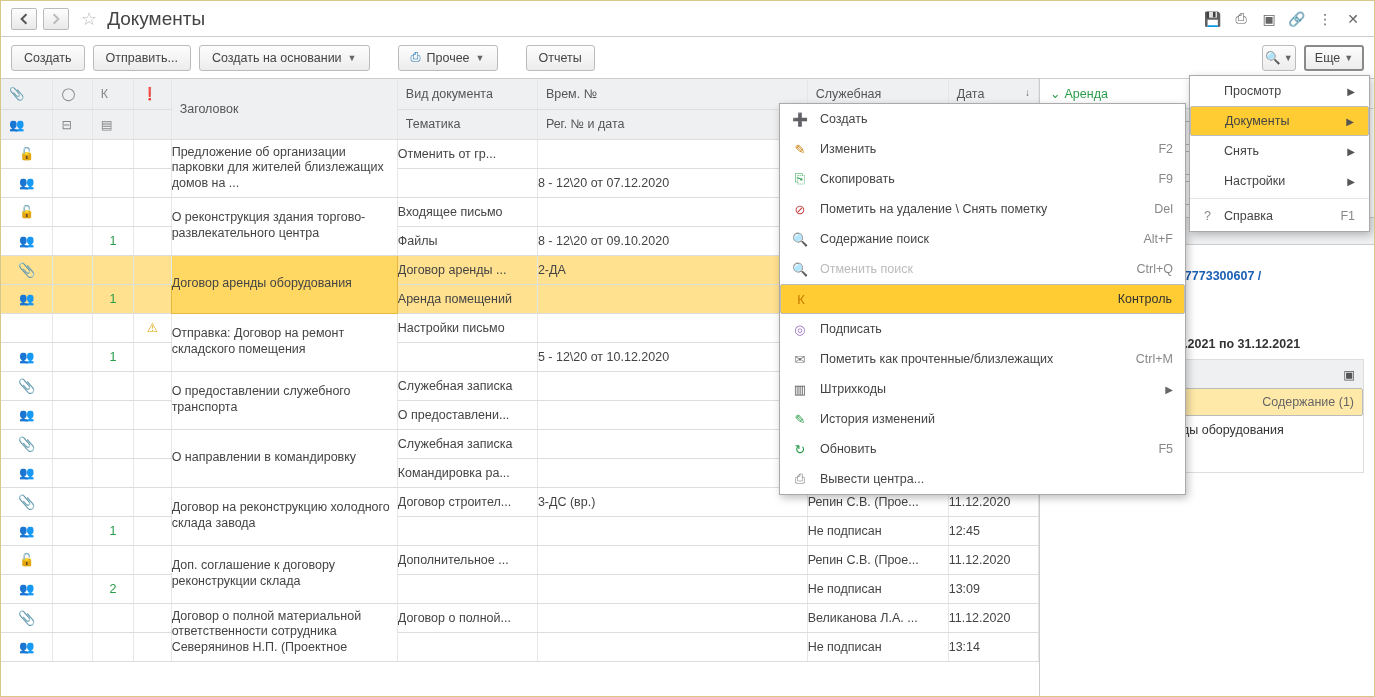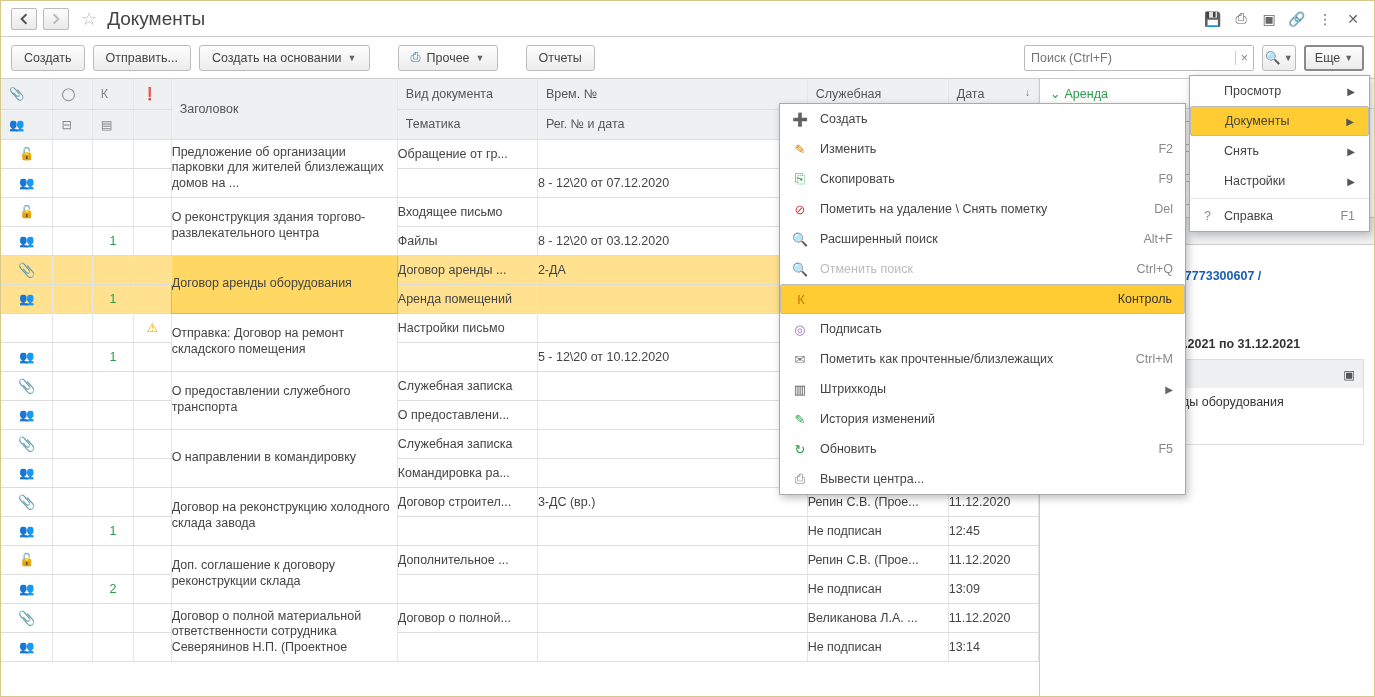--- a/index.html
+++ b/index.html
@@ -113,24 +113,20 @@
   <div class="btn">
       <span style="color:#1e78b3">⎙</span>
       <span>Прочее</span>
       <span class="dd">▼</span>
     </div>
   <div style="width:12px"></div>
   <div class="btn">
       <span>Отчеты</span>
     </div>
   <div class="spacer"></div>
-  <div class="searchbox">
-    <input placeholder="Поиск (Ctrl+F)" style="">
-    <div class="sx">×</div>
-  </div>
   <div class="iconbtn">🔍<span class="dd" style="margin-left:3px">▼</span></div>
   <div class="morebtn">
       <span>Еще</span>
       <span class="dd">▼</span>
     </div>
 </div>
 
 <div class="main">
   <div class="grid-area">
     <table class="grid">
@@ -166,21 +162,21 @@
           <th colspan="3">Рег. № и дата</th>
         </tr>
       </thead>
       <tbody id="grid-body">
           <tr>
             <td style="text-align:center"><span class="att-open">🔓</span></td>
             <td></td>
             <td class="k-col"></td>
             <td style="text-align:center"></td>
             <td rowspan="2" class="wrap title-cell">Предложение об организации парковки для жителей близлежащих домов на ...</td>
-            <td>Обращение от гр...</td>
+            <td>Отменить от гр...</td>
             <td></td>
             <td></td>
             <td></td>
           </tr>
           <tr>
             <td style="text-align:center"><span style="color:#2a9d4a">👥</span></td>
             <td></td>
             <td class="k-col"></td>
             <td></td>
             <td></td>
@@ -198,21 +194,21 @@
             <td></td>
             <td></td>
             <td></td>
           </tr>
           <tr>
             <td style="text-align:center"><span style="color:#2a9d4a">👥</span></td>
             <td></td>
             <td class="k-col">1</td>
             <td></td>
             <td>Файлы</td>
-            <td colspan="1">8 - 12\20 от 03.12.2020</td>
+            <td colspan="1">8 - 12\20 от 09.10.2020</td>
             <td></td>
             <td></td>
           </tr>
           <tr class="row-sel">
             <td style="text-align:center"><span class="att-ic">📎</span></td>
             <td></td>
             <td class="k-col"></td>
             <td style="text-align:center"></td>
             <td rowspan="2" class="wrap title-cell">Договор аренды оборудования</td>
             <td>Договор аренды ...</td>
@@ -393,20 +389,25 @@
       <div class="pv-link" style="font-weight:bold">Меркурий Проект" О (7773300607 /</div>
       <div style="height:40px"></div>
       <div><span>Сумма НДС:</span></div>
       <div><span>Срок действия: </span><b>с 01.01.2021 по 31.12.2021</b></div>
 
       <div class="files-blk">
         <div class="files-head">
             <span>Файлы</span>
             <span>▣</span>
           </div>
+        <div class="tree-row sel">
+            <span>⊟</span>
+            <span style="color:#d9a400">📁</span>
+            <span>Содержание (1)</span>
+          </div>
         <div class="tree-row" style="padding-left:34px">
             <span style="color:#1e78b3">ⓦ</span>
             <span>Договор аренды оборудования</span>
           </div>
         <div class="tree-row">
             <span style="visibility:hidden">⊟</span>
             <span style="color:#d9a400">📁</span>
             <span>Приложение</span>
           </div>
       </div>
@@ -429,21 +430,21 @@
       <span>Скопировать</span>
       <span class="sc">F9</span>
     </div>
     <div class="ctx-row">
       <span class="ctx-ico" style="color:#c94040">⊘</span>
       <span>Пометить на удаление \ Снять пометку</span>
       <span class="sc">Del</span>
     </div>
     <div class="ctx-row">
       <span class="ctx-ico" style="color:#777">🔍</span>
-      <span>Расширенный поиск</span>
+      <span>Содержание поиск</span>
       <span class="sc">Alt+F</span>
     </div>
     <div class="ctx-row disabled">
       <span class="ctx-ico" style="color:#bbb">🔍</span>
       <span>Отменить поиск</span>
       <span class="sc">Ctrl+Q</span>
     </div>
     <div class="ctx-row sel">
       <span class="ctx-ico" style="color:#c97a00">К</span>
       <span>Контроль</span>

